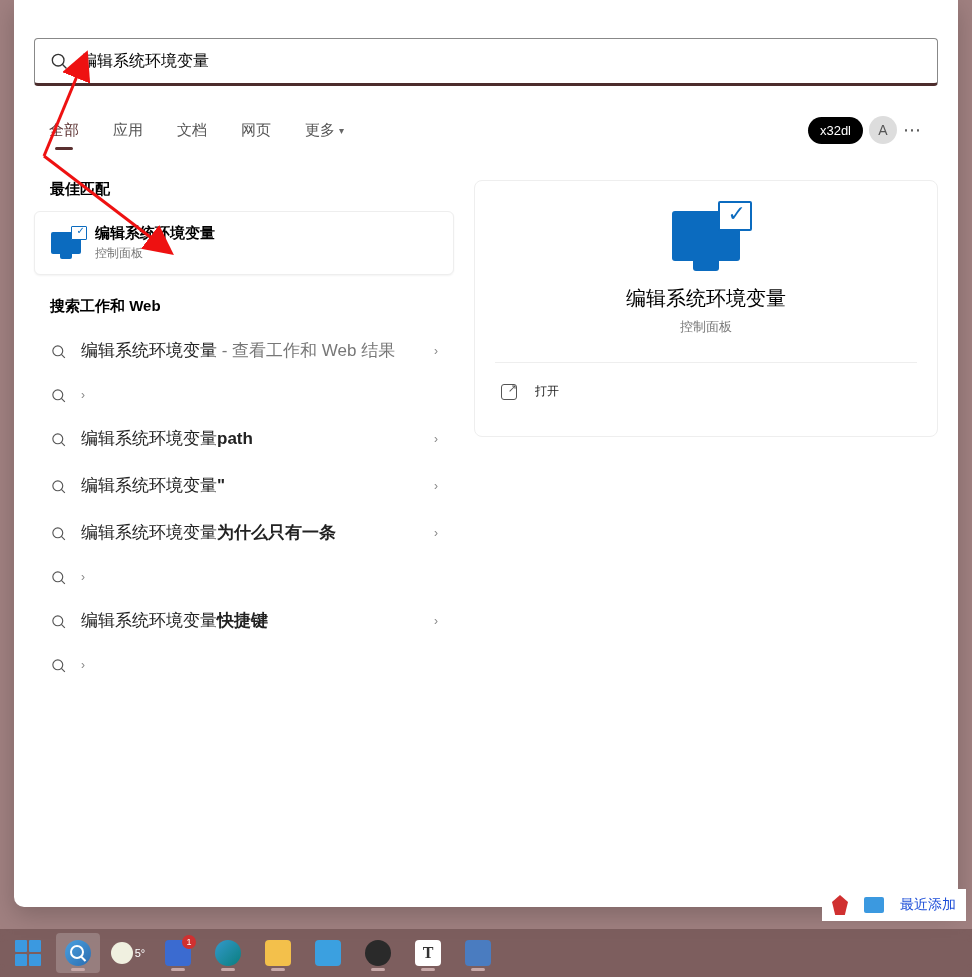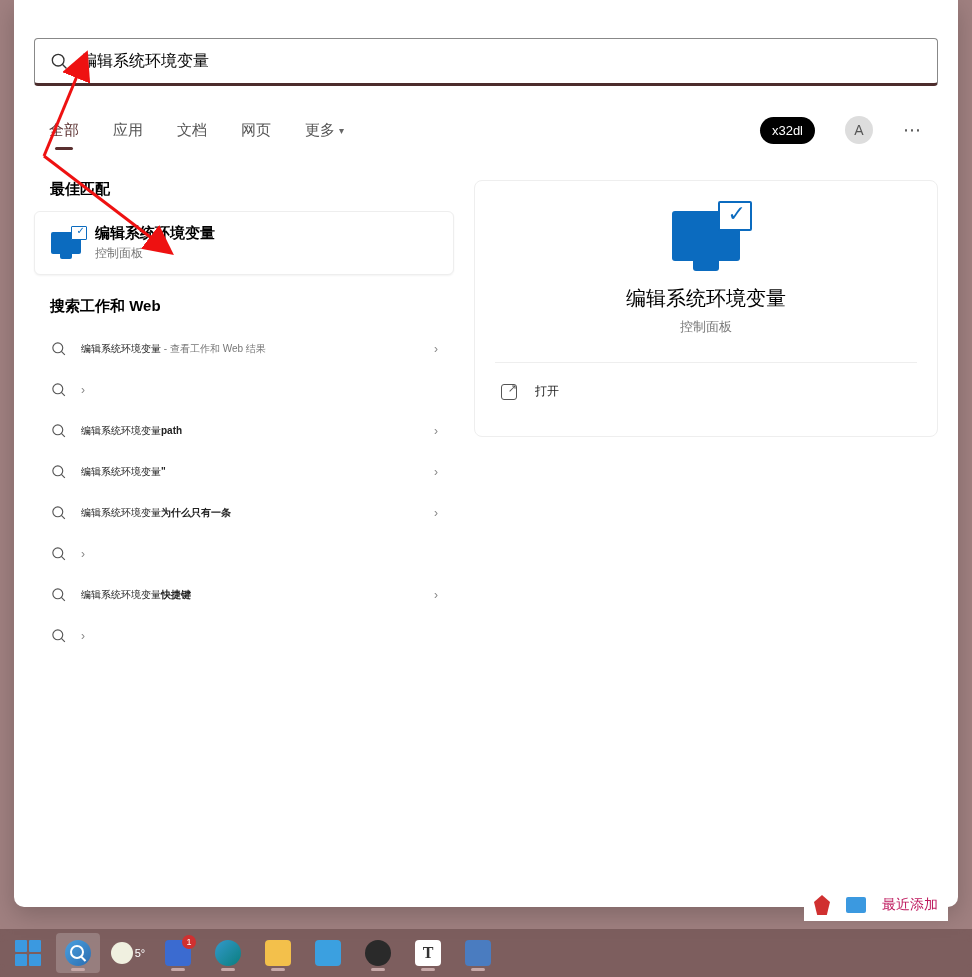--- a/index.html
+++ b/index.html
@@ -35,21 +35,21 @@
     position: relative;
   }
   .tab { font-size: 15px; color: #555; margin-right: 34px; cursor: pointer; display: flex; align-items: center; }
   .tab.active { color: #5a3030; font-weight: 400; position: relative; }
   .tab.active::after {
     content: ""; position: absolute; bottom: -10px; left: 50%; transform: translateX(-50%);
     width: 18px; height: 3px; background: #5a3030; border-radius: 2px;
   }
   .chev { margin-left: 4px; font-size: 10px; color: #666; }
 
-  .tabs-right { margin-left: auto; display: flex; align-items: center; gap: 30px; }
+  .tabs-right { margin-left: auto; display: flex; align-items: center; gap: 6px; }
   .badge-pill { background: #000; color: #fff; font-size: 13px; padding: 6px 12px; border-radius: 14px; }
   .avatar {
     width: 28px; height: 28px; border-radius: 50%; background: #ddd; color: #555;
     display: flex; align-items: center; justify-content: center; font-size: 14px;
   }
   .ellipsis { font-size: 18px; color: #555; letter-spacing: 2px; cursor: pointer; }
 
   .content {
     display: flex; margin-top: 32px; padding: 0 20px;
   }
@@ -75,21 +75,21 @@
   }
   .monitor-stand-sm { position:absolute; bottom:-5px; left:50%; transform:translateX(-50%); width:12px; height:5px; background:#0b6bbf; border-radius:0 0 2px 2px;}
   .bm-text .t { font-size: 15px; font-weight: 600; }
   .bm-text .s { font-size: 12px; color: #777; margin-top: 2px; }
 
   .web-list { margin-top: 8px; }
   .web-item {
     display: flex; align-items: center; padding: 12px 16px; cursor: pointer; border-radius: 4px;
   }
   .wi-icon { width: 17px; height: 17px; color: #555; margin-right: 14px; flex-shrink: 0; }
-  .wi-text { flex: 1; font-size: 10px; color: #222; line-height: 1.35; }
+  .wi-text { flex: 1; font-size: 17px; color: #222; line-height: 1.35; }
   .wi-text .light { color: #777; font-weight: 400; }
   .wi-text b { font-weight: 600; }
   .wi-chev { color: #888; font-size: 12px; }
 
   .detail-card {
     background: #fff; border: 1px solid #eee; border-radius: 8px; padding: 24px 20px;
   }
   .monitor-icon-lg {
     width: 68px; height: 50px; background: #0b6bbf; border-radius: 3px; position: relative; margin: 6px auto 24px auto;
   }
@@ -138,21 +138,21 @@
   .search-tb::before { content:""; position:absolute; width:2px; height:7px; background:#fff; transform:rotate(-45deg); left:17px; top:15px;}
   .weather { display:flex; align-items:center; color:#fff; font-size:11px; }
   .weather-dot { width:22px; height:22px; border-radius:50%; background:#f0f0e0; margin-right:2px;}
   .tb-generic { width:26px; height:26px; border-radius:4px; }
   .tb-badge {
     position:absolute; top:2px; right:4px; width:14px; height:14px; border-radius:50%;
     background:#d03030; color:#fff; font-size:9px; display:flex; align-items:center; justify-content:center;
   }
 
   .bg-snippet {
-    position:absolute; right:24px; bottom:56px; color:#be185d; font-size:14px;
+    position:absolute; right:6px; bottom:56px; color:#1d4ed8; font-size:14px;
     background:#fff; padding:6px 10px; display:flex; align-items:center; gap:16px;
   }
   .bg-snippet .pin { width:16px; height:20px; background:#d03030; clip-path: polygon(50% 0,100% 35%,80% 100%,20% 100%,0 35%); }
 
   svg.mag { stroke: currentColor; fill:none; stroke-width:1.6; }
 </style>
 </head>
 <body>
 
 <div class="search-panel">

